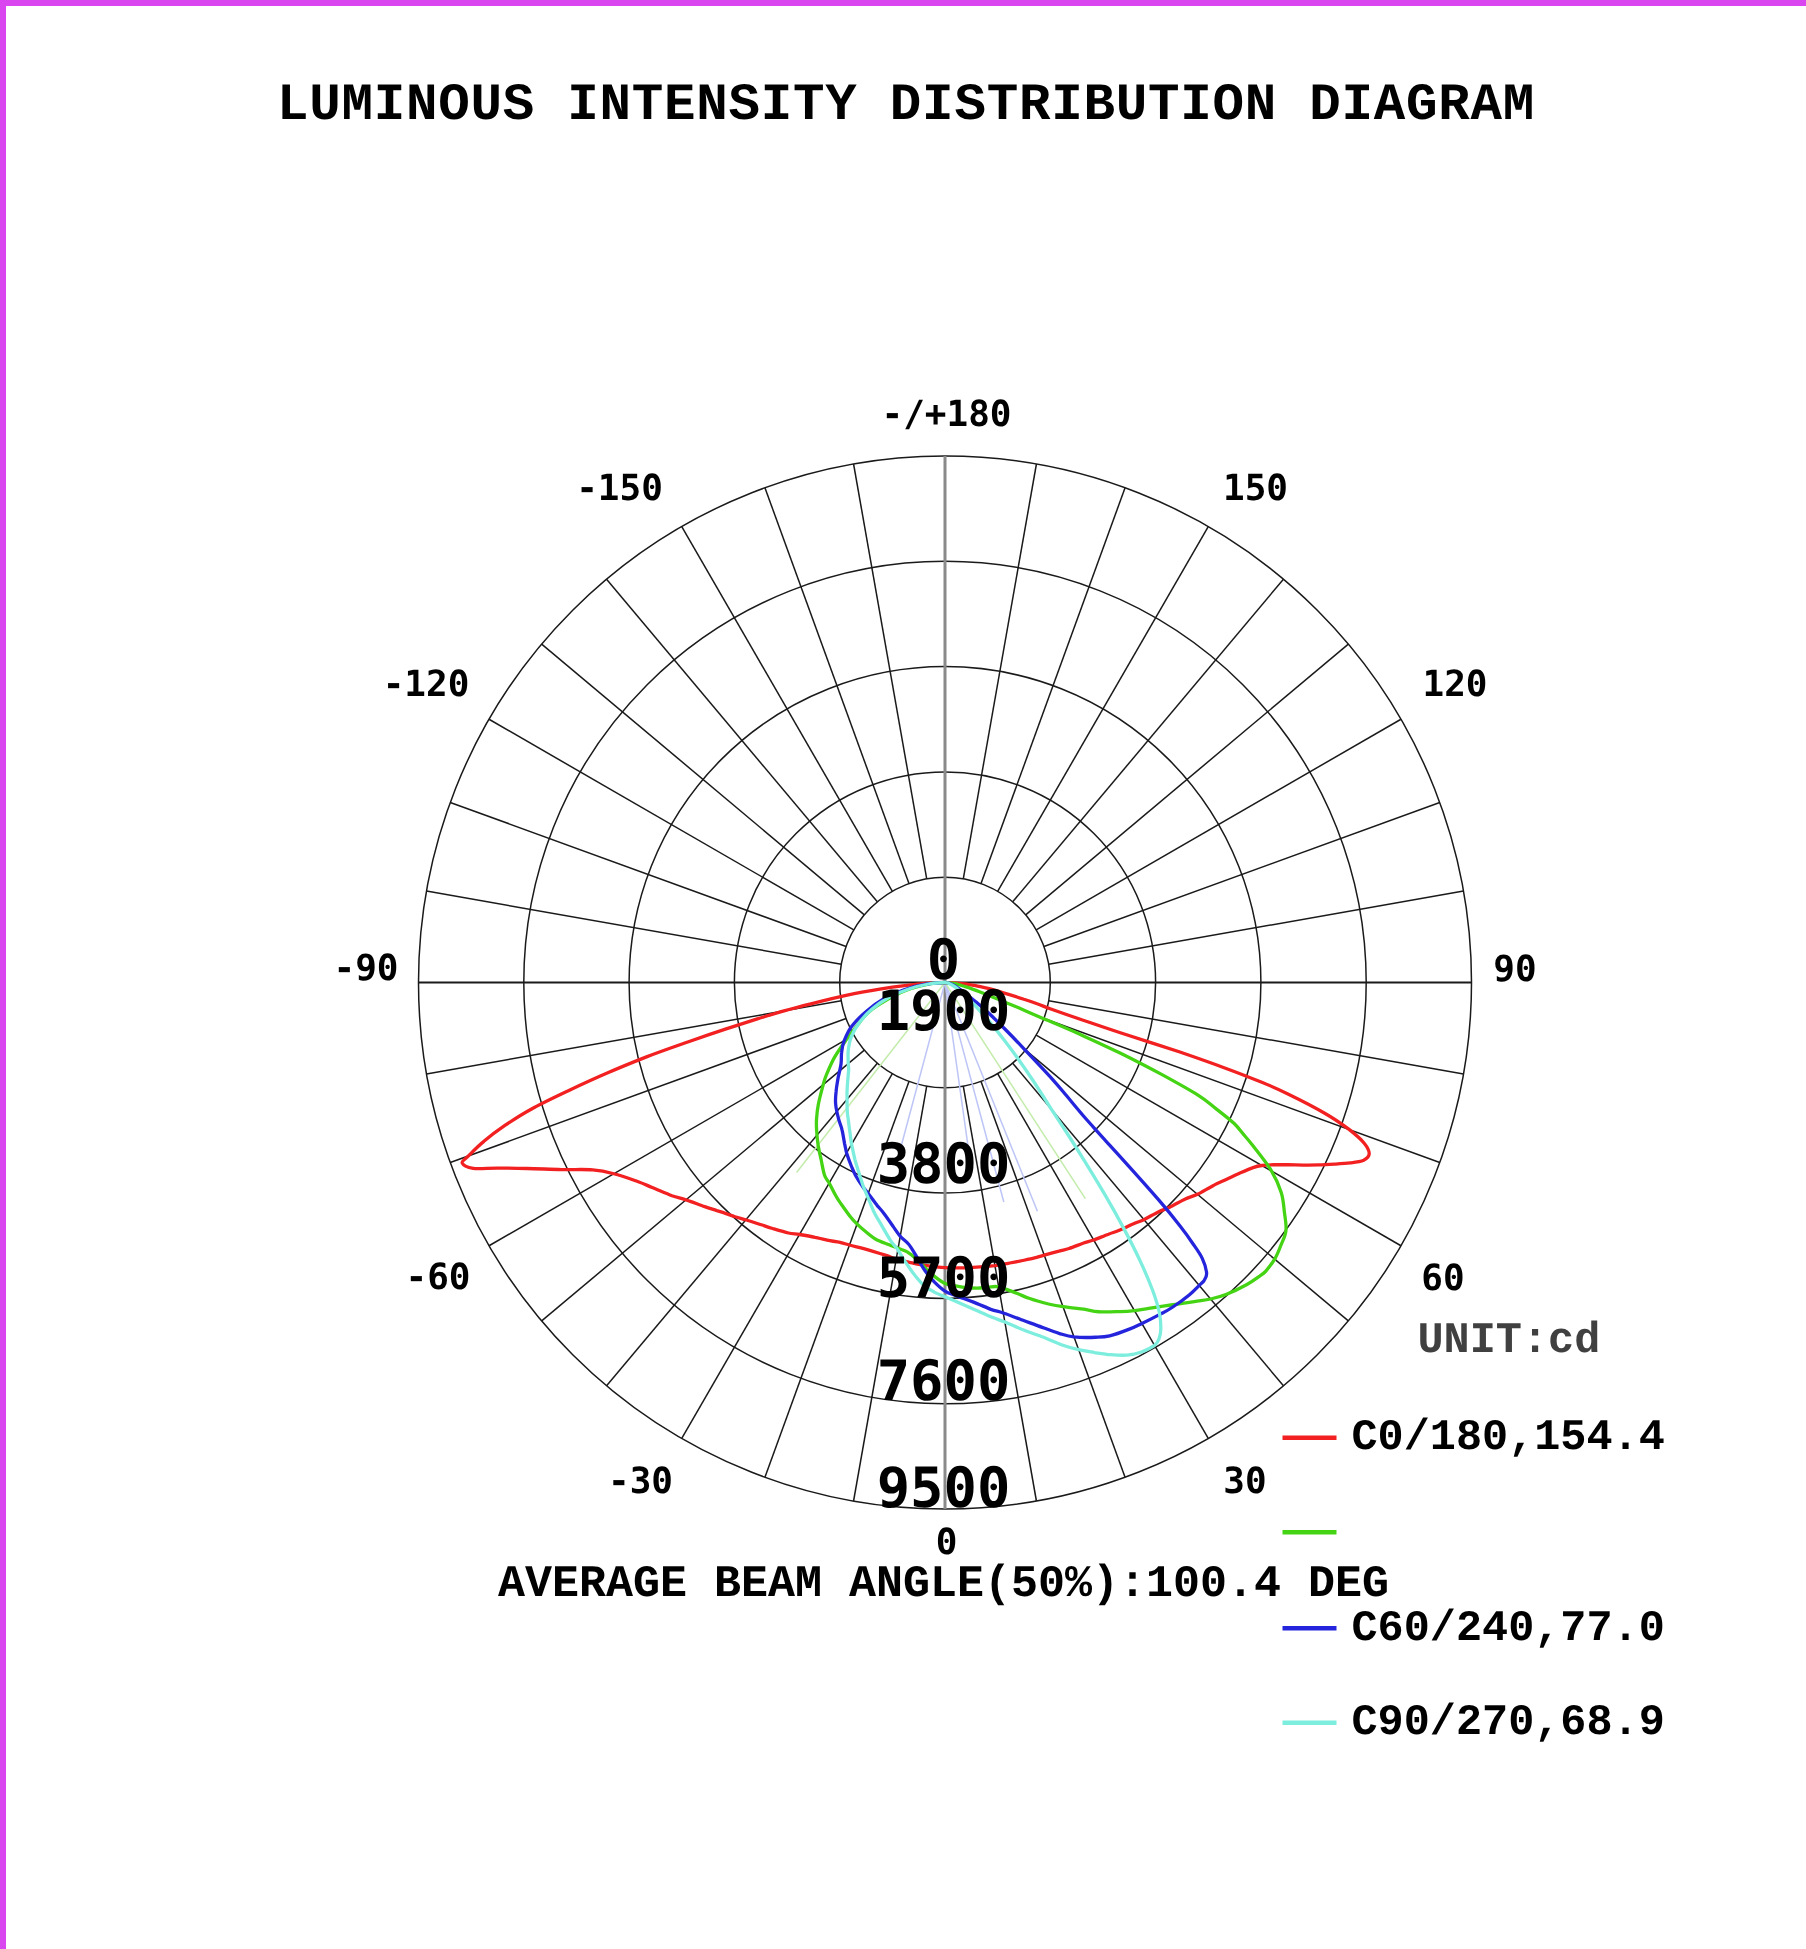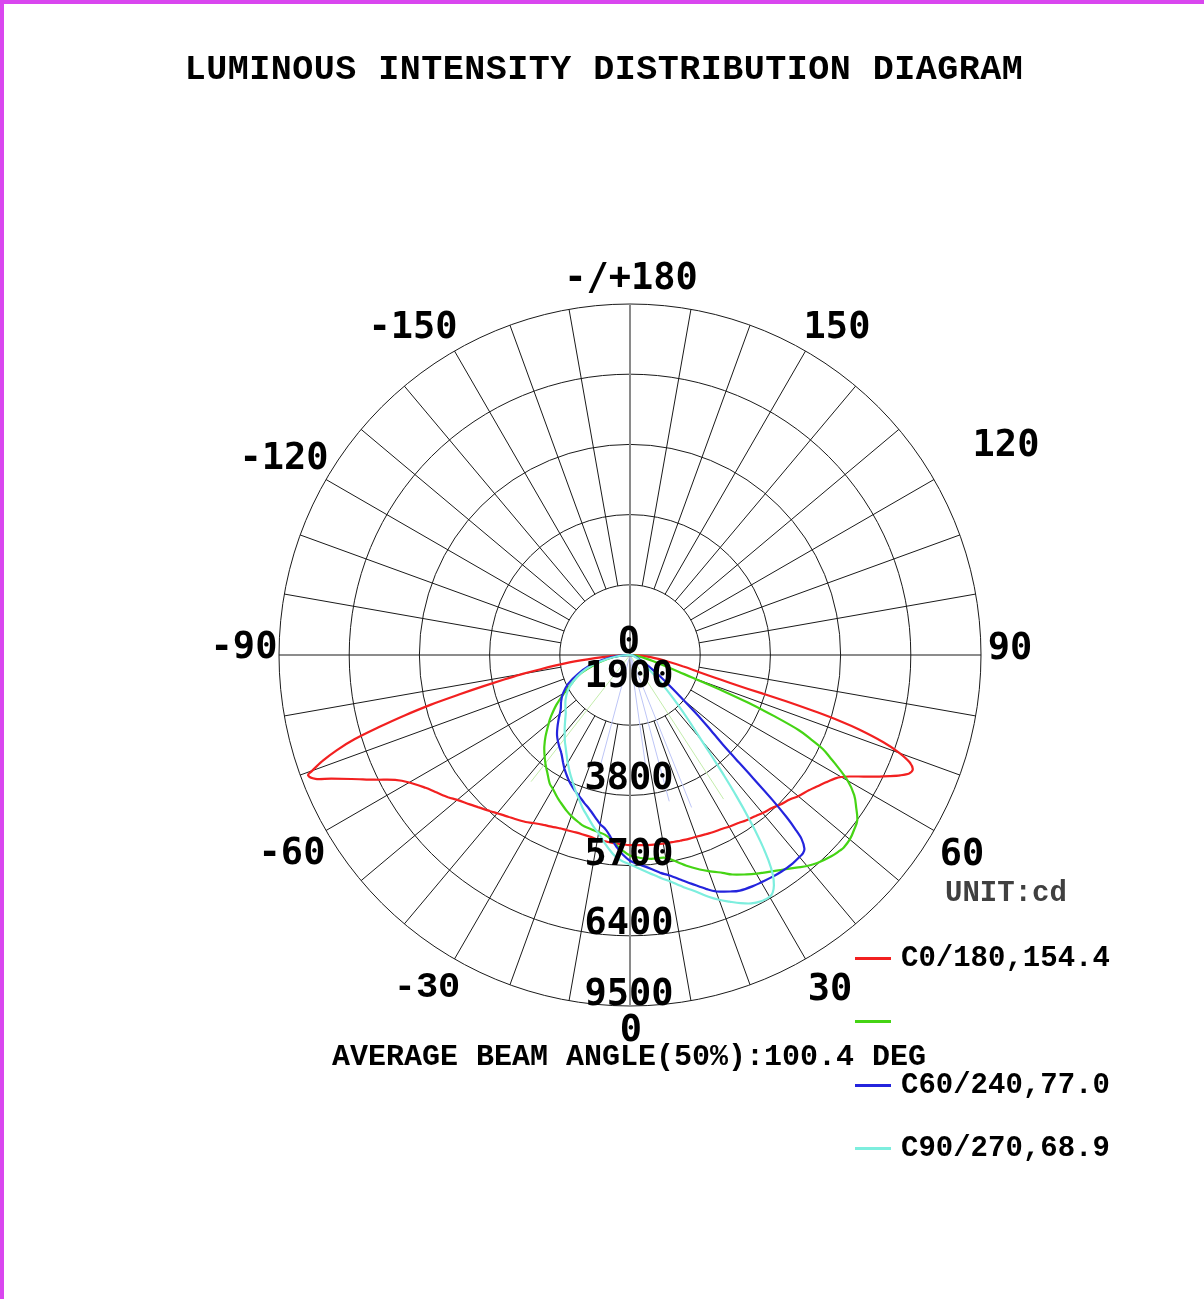--- a/index.html
+++ b/index.html
@@ -25,21 +25,21 @@
   #polar-svg{position:absolute;left:0;top:0;}
   .plabel{
     position:absolute;
     transform:translate(-50%,-50%);
     font-family:"DejaVu Sans Mono", monospace;
     font-weight:bold;
     color:#000;
     white-space:nowrap;
     line-height:1;
   }
-  .angle-label{font-size:37px;}
+  .angle-label{font-size:24px;}
   .ring-label{font-size:37px;}
   .legend{
     position:absolute;
     left:851px;top:909px;
     color:#000;
   }
   .legend-unit{
     position:absolute;
     left:941px;top:874px;
     font-family:"Liberation Mono", monospace;
@@ -135,33 +135,33 @@
       <path d="M626.0,651.0C624.2,651.2 618.7,651.3 615.0,652.0C611.2,652.6 607.0,653.8 603.4,655.0C599.9,656.2 596.6,657.7 593.7,659.0C590.8,660.4 588.7,661.6 586.1,663.2C583.4,664.8 580.1,666.8 577.7,668.6C575.4,670.4 573.6,672.1 571.9,674.0C570.2,675.8 569.5,677.0 567.6,679.5C565.6,682.0 562.9,685.4 560.4,688.9C557.9,692.4 554.8,696.6 552.5,700.6C550.2,704.6 548.1,709.8 546.8,712.9C545.5,716.0 545.7,715.9 544.8,719.2C543.9,722.5 542.2,728.7 541.5,732.6C540.7,736.6 540.5,740.1 540.3,742.9C540.2,745.7 540.3,746.7 540.4,749.4C540.6,752.2 540.9,756.0 541.4,759.3C541.9,762.6 542.6,765.7 543.4,769.0C544.1,772.4 544.8,776.8 545.7,779.5C546.6,782.1 547.5,782.4 548.8,784.7C550.1,787.1 552.0,791.2 553.4,793.5C554.7,795.9 555.4,796.7 557.0,799.0C558.6,801.3 561.2,805.0 562.9,807.2C564.6,809.4 565.4,810.2 567.4,812.1C569.4,814.0 572.7,816.8 574.8,818.5C576.9,820.2 577.8,821.1 580.1,822.3C582.4,823.5 586.4,824.9 588.8,825.9C591.3,826.9 592.8,827.4 594.8,828.2C596.7,829.0 598.8,829.5 600.8,830.6C602.7,831.8 604.7,833.3 606.7,835.1C608.6,836.8 610.6,839.2 612.7,841.2C614.8,843.2 616.9,845.3 619.2,847.1C621.4,848.8 623.7,850.6 626.0,851.6C628.3,852.7 630.7,852.9 633.1,853.3C635.4,853.8 637.8,854.2 640.2,854.5C642.6,854.7 645.0,854.8 647.4,854.8C649.8,854.7 652.2,854.4 654.6,854.2C657.0,854.1 658.6,853.2 661.8,853.9C665.0,854.5 670.4,856.9 673.8,858.2C677.3,859.5 678.8,860.5 682.5,861.7C686.1,863.0 692.0,864.6 695.7,865.5C699.4,866.4 700.9,866.6 704.7,867.1C708.5,867.7 714.5,868.3 718.5,868.8C722.4,869.4 724.3,870.2 728.4,870.5C732.4,870.8 738.7,870.5 742.7,870.4C746.6,870.3 749.1,870.1 752.3,869.7C755.5,869.4 757.7,868.9 761.8,868.3C765.8,867.7 771.5,866.8 776.6,866.0C781.6,865.3 787.8,864.4 792.2,863.7C796.6,863.0 799.5,862.8 803.1,862.0C806.6,861.2 809.2,860.6 813.3,859.0C817.3,857.4 823.5,854.4 827.3,852.3C831.1,850.2 833.7,848.1 835.8,846.7C837.9,845.2 838.1,845.3 839.8,843.5C841.4,841.6 844.1,838.3 845.8,835.4C847.5,832.5 848.8,829.2 850.0,826.0C851.3,822.8 853.0,819.9 853.3,816.2C853.7,812.4 852.7,807.8 852.2,803.6C851.7,799.4 851.6,795.6 850.2,791.1C848.8,786.6 846.8,781.8 843.7,776.7C840.7,771.6 834.8,764.4 831.7,760.4C828.6,756.3 827.5,755.1 825.3,752.6C823.2,750.0 821.8,747.9 818.8,745.0C815.7,742.2 811.0,738.5 807.0,735.4C803.0,732.3 801.0,730.0 794.9,726.2C788.9,722.4 779.1,717.0 770.7,712.4C762.3,707.9 753.5,703.3 744.4,698.8C735.2,694.3 725.1,689.7 715.9,685.5C706.6,681.3 695.5,676.7 688.7,673.8C681.9,670.9 679.1,669.6 675.1,667.9C671.1,666.2 667.7,664.8 664.8,663.6C662.0,662.4 660.6,661.8 658.0,660.8C655.4,659.7 652.3,658.4 649.4,657.3C646.5,656.2 642.7,654.8 640.6,654.1C638.6,653.4 638.6,653.4 637.1,653.0C635.6,652.5 633.5,651.9 631.7,651.6C629.8,651.3 626.9,651.1 626.0,651.0" fill="none" stroke="#45d414" stroke-width="2.2" stroke-linejoin="round" stroke-linecap="round"></path>
       <path d="M626.0,651.0C623.9,651.2 617.7,651.3 613.1,652.1C608.6,652.9 603.4,654.2 598.7,655.8C594.0,657.5 589.1,659.6 585.0,662.0C580.8,664.4 577.4,667.0 573.9,670.0C570.4,672.9 566.6,676.6 564.1,679.9C561.5,683.2 560.0,686.9 558.8,689.8C557.6,692.7 557.4,694.9 557.1,697.5C556.7,700.0 557.1,702.2 556.7,705.1C556.3,708.1 555.2,712.2 554.6,715.3C554.1,718.4 553.6,720.8 553.4,723.6C553.1,726.4 552.8,729.0 553.1,732.0C553.3,735.0 554.3,739.0 555.0,741.8C555.7,744.7 556.7,746.3 557.3,749.1C558.0,751.8 558.5,755.6 559.0,758.2C559.6,760.7 559.7,762.0 560.4,764.6C561.2,767.1 562.6,771.0 563.6,773.5C564.6,775.9 565.0,777.0 566.2,779.3C567.4,781.5 569.6,784.9 571.1,787.0C572.5,789.1 573.2,789.5 574.8,791.6C576.4,793.7 579.0,797.3 580.6,799.4C582.3,801.5 583.1,802.1 584.9,804.5C586.7,806.8 589.6,811.0 591.4,813.6C593.3,816.3 594.5,818.3 596.2,820.2C597.8,822.1 599.7,823.0 601.5,825.2C603.3,827.3 605.0,830.3 606.8,833.3C608.7,836.2 610.5,840.1 612.6,843.0C614.6,845.9 616.8,848.5 619.0,850.8C621.3,853.1 623.6,855.3 626.0,856.8C628.4,858.3 630.2,858.6 633.3,859.8C636.4,861.0 640.7,862.4 644.6,863.9C648.5,865.4 653.3,867.6 656.6,868.9C660.0,870.1 661.3,870.1 664.8,871.3C668.4,872.5 674.3,874.8 678.0,876.2C681.7,877.6 683.2,878.1 687.2,879.6C691.2,881.0 697.9,883.6 702.0,884.9C706.1,886.1 707.9,886.8 712.0,887.3C716.1,887.7 722.4,887.7 726.4,887.5C730.4,887.4 732.1,887.5 735.8,886.6C739.6,885.7 745.3,883.5 748.9,882.1C752.5,880.8 753.8,880.0 757.3,878.3C760.7,876.7 766.2,873.9 769.6,872.1C773.0,870.3 774.4,869.7 777.6,867.5C780.8,865.4 785.8,861.8 788.8,859.3C791.7,856.9 793.8,854.6 795.5,852.9C797.1,851.3 797.9,851.0 798.7,849.7C799.5,848.3 800.6,847.2 800.4,844.7C800.2,842.2 799.0,838.1 797.5,834.9C796.0,831.7 793.9,828.9 791.4,825.3C789.0,821.7 786.5,818.1 782.7,813.3C778.9,808.4 774.2,802.6 768.6,796.1C762.9,789.5 755.1,780.8 748.9,773.9C742.8,767.0 736.5,760.2 731.5,754.7C726.6,749.2 723.2,745.6 719.2,741.0C715.1,736.3 710.8,731.0 707.2,726.7C703.6,722.5 702.3,720.7 697.5,715.4C692.7,710.1 683.6,700.5 678.5,695.1C673.4,689.6 670.8,686.9 666.9,683.0C663.0,679.0 658.3,674.4 654.9,671.2C651.5,668.0 649.1,666.0 646.5,663.8C643.9,661.6 641.4,659.7 639.2,658.0C637.0,656.3 634.8,654.7 633.1,653.6C631.4,652.5 630.3,652.0 629.1,651.5C627.9,651.1 626.5,651.1 626.0,651.0" fill="none" stroke="#2424dd" stroke-width="2.2" stroke-linejoin="round" stroke-linecap="round"></path>
       <path d="M626.0,651.0C624.2,651.2 618.9,651.3 615.0,652.0C611.0,652.7 606.8,653.7 602.3,655.2C597.9,656.7 592.7,658.8 588.5,661.0C584.4,663.3 580.6,665.9 577.4,668.7C574.2,671.4 571.4,674.5 569.1,677.5C566.8,680.6 564.9,683.9 563.6,687.0C562.3,690.1 561.9,693.1 561.5,696.1C561.2,699.2 561.4,703.0 561.5,705.1C561.5,707.3 561.8,707.1 561.8,708.9C561.7,710.6 561.4,713.4 561.2,715.8C561.0,718.2 560.8,721.3 560.7,723.5C560.6,725.7 560.7,726.5 560.7,728.8C560.7,731.2 560.7,735.1 560.9,737.5C561.0,739.8 561.3,740.5 561.6,743.0C561.9,745.5 562.4,749.6 562.8,752.2C563.1,754.8 563.2,756.1 563.7,758.8C564.3,761.6 565.3,766.1 565.9,768.9C566.6,771.6 567.0,772.7 567.9,775.6C568.8,778.5 570.3,783.4 571.3,786.3C572.4,789.3 572.9,790.3 574.2,793.3C575.5,796.4 577.5,801.7 579.0,804.7C580.5,807.7 581.2,808.6 583.0,811.6C584.7,814.6 587.6,819.7 589.5,822.7C591.4,825.6 592.9,826.8 594.6,829.3C596.3,831.8 597.9,834.9 599.8,837.6C601.6,840.3 603.5,843.2 605.5,845.7C607.5,848.3 609.7,851.0 611.9,853.0C614.1,854.9 616.4,856.2 618.8,857.4C621.1,858.7 623.6,859.4 626.0,860.5C628.4,861.5 630.2,862.3 633.4,863.7C636.6,865.1 641.1,867.1 645.1,868.9C649.1,870.6 653.9,872.8 657.4,874.2C660.8,875.6 662.2,875.8 665.9,877.3C669.6,878.8 675.7,881.7 679.6,883.2C683.5,884.7 685.0,885.0 689.1,886.5C693.3,888.1 700.2,891.2 704.6,892.8C708.9,894.3 711.6,895.0 715.1,895.8C718.6,896.6 722.1,897.1 725.7,897.7C729.2,898.2 732.9,898.8 736.5,899.1C740.0,899.4 743.7,899.7 747.2,899.4C750.6,899.1 753.9,898.4 757.0,897.3C760.0,896.2 763.7,894.4 765.7,892.9C767.6,891.4 768.0,890.5 768.7,888.5C769.4,886.6 769.9,884.2 769.9,881.3C769.9,878.4 769.8,875.2 768.9,871.0C768.0,866.8 766.5,861.9 764.4,856.2C762.3,850.6 759.5,843.9 756.3,837.1C753.2,830.3 749.4,822.8 745.4,815.4C741.5,808.0 737.1,800.1 732.7,792.6C728.4,785.1 723.5,777.2 719.3,770.4C715.0,763.5 711.1,757.2 707.4,751.5C703.7,745.8 701.1,741.9 697.2,735.9C693.4,729.9 688.1,721.5 684.1,715.5C680.1,709.6 676.7,704.7 673.5,700.2C670.2,695.6 667.2,691.7 664.5,688.2C661.9,684.8 659.8,682.1 657.6,679.4C655.4,676.8 653.5,674.7 651.5,672.4C649.4,670.0 647.0,667.4 645.2,665.5C643.4,663.5 642.1,662.3 640.7,660.9C639.3,659.5 637.8,658.2 636.6,657.1C635.3,656.0 634.3,655.2 633.4,654.4C632.4,653.7 631.7,653.3 630.9,652.8C630.0,652.3 629.0,651.7 628.2,651.4C627.4,651.1 626.4,651.1 626.0,651.0" fill="none" stroke="#7deede" stroke-width="2.2" stroke-linejoin="round" stroke-linecap="round"></path>
     </svg>
 
   <div id="labels">
       <div class="plabel angle-label" style="left: 627px; top: 272px;">-/+180</div>
       <div class="plabel angle-label" style="left: 409px; top: 321px;">-150</div>
       <div class="plabel angle-label" style="left: 833px; top: 321px;">150</div>
       <div class="plabel angle-label" style="left: 280px; top: 452px;">-120</div>
-      <div class="plabel angle-label" style="left: 966px; top: 439px; margin-left: 36px;">120</div>
+      <div class="plabel angle-label" style="left: 966px; top: 452px;">120</div>
       <div class="plabel angle-label" style="left: 240px; top: 641px;">-90</div>
       <div class="plabel angle-label" style="left: 1006px; top: 642px;">90</div>
       <div class="plabel angle-label" style="left: 288px; top: 847px;">-60</div>
       <div class="plabel angle-label" style="left: 958px; top: 848px;">60</div>
-      <div class="plabel angle-label" style="left: 423px; top: 983px; font-family: Liberation Mono, monospace;">-30</div>
+      <div class="plabel angle-label" style="left: 423px; top: 983px;">-30</div>
       <div class="plabel angle-label" style="left: 826px; top: 983px;">30</div>
       <div class="plabel angle-label" style="left: 627px; top: 1024px;">0</div>
       <div class="plabel ring-label" style="left: 625px; top: 636px;">0</div>
       <div class="plabel ring-label" style="left: 625px; top: 670px;">1900</div>
       <div class="plabel ring-label" style="left: 625px; top: 772px; text-align: center;">3800</div>
       <div class="plabel ring-label" style="left: 625px; top: 848px;">5700</div>
-      <div class="plabel ring-label" style="left: 625px; top: 917px;">6400</div>
+      <div class="plabel ring-label" style="left: 625px; top: 917px;">7600</div>
       <div class="plabel ring-label" style="left: 625px; top: 988px;">9500</div>
     </div>
 
   <div class="legend-unit">UNIT:cd</div>
   <div class="legend" id="legend">
       <div class="legend-row">
         <span class="legend-swatch" style="background: rgb(242, 32, 32);"></span>
         <span class="legend-text">C0/180,154.4</span>
       </div>
       <div class="legend-row">

